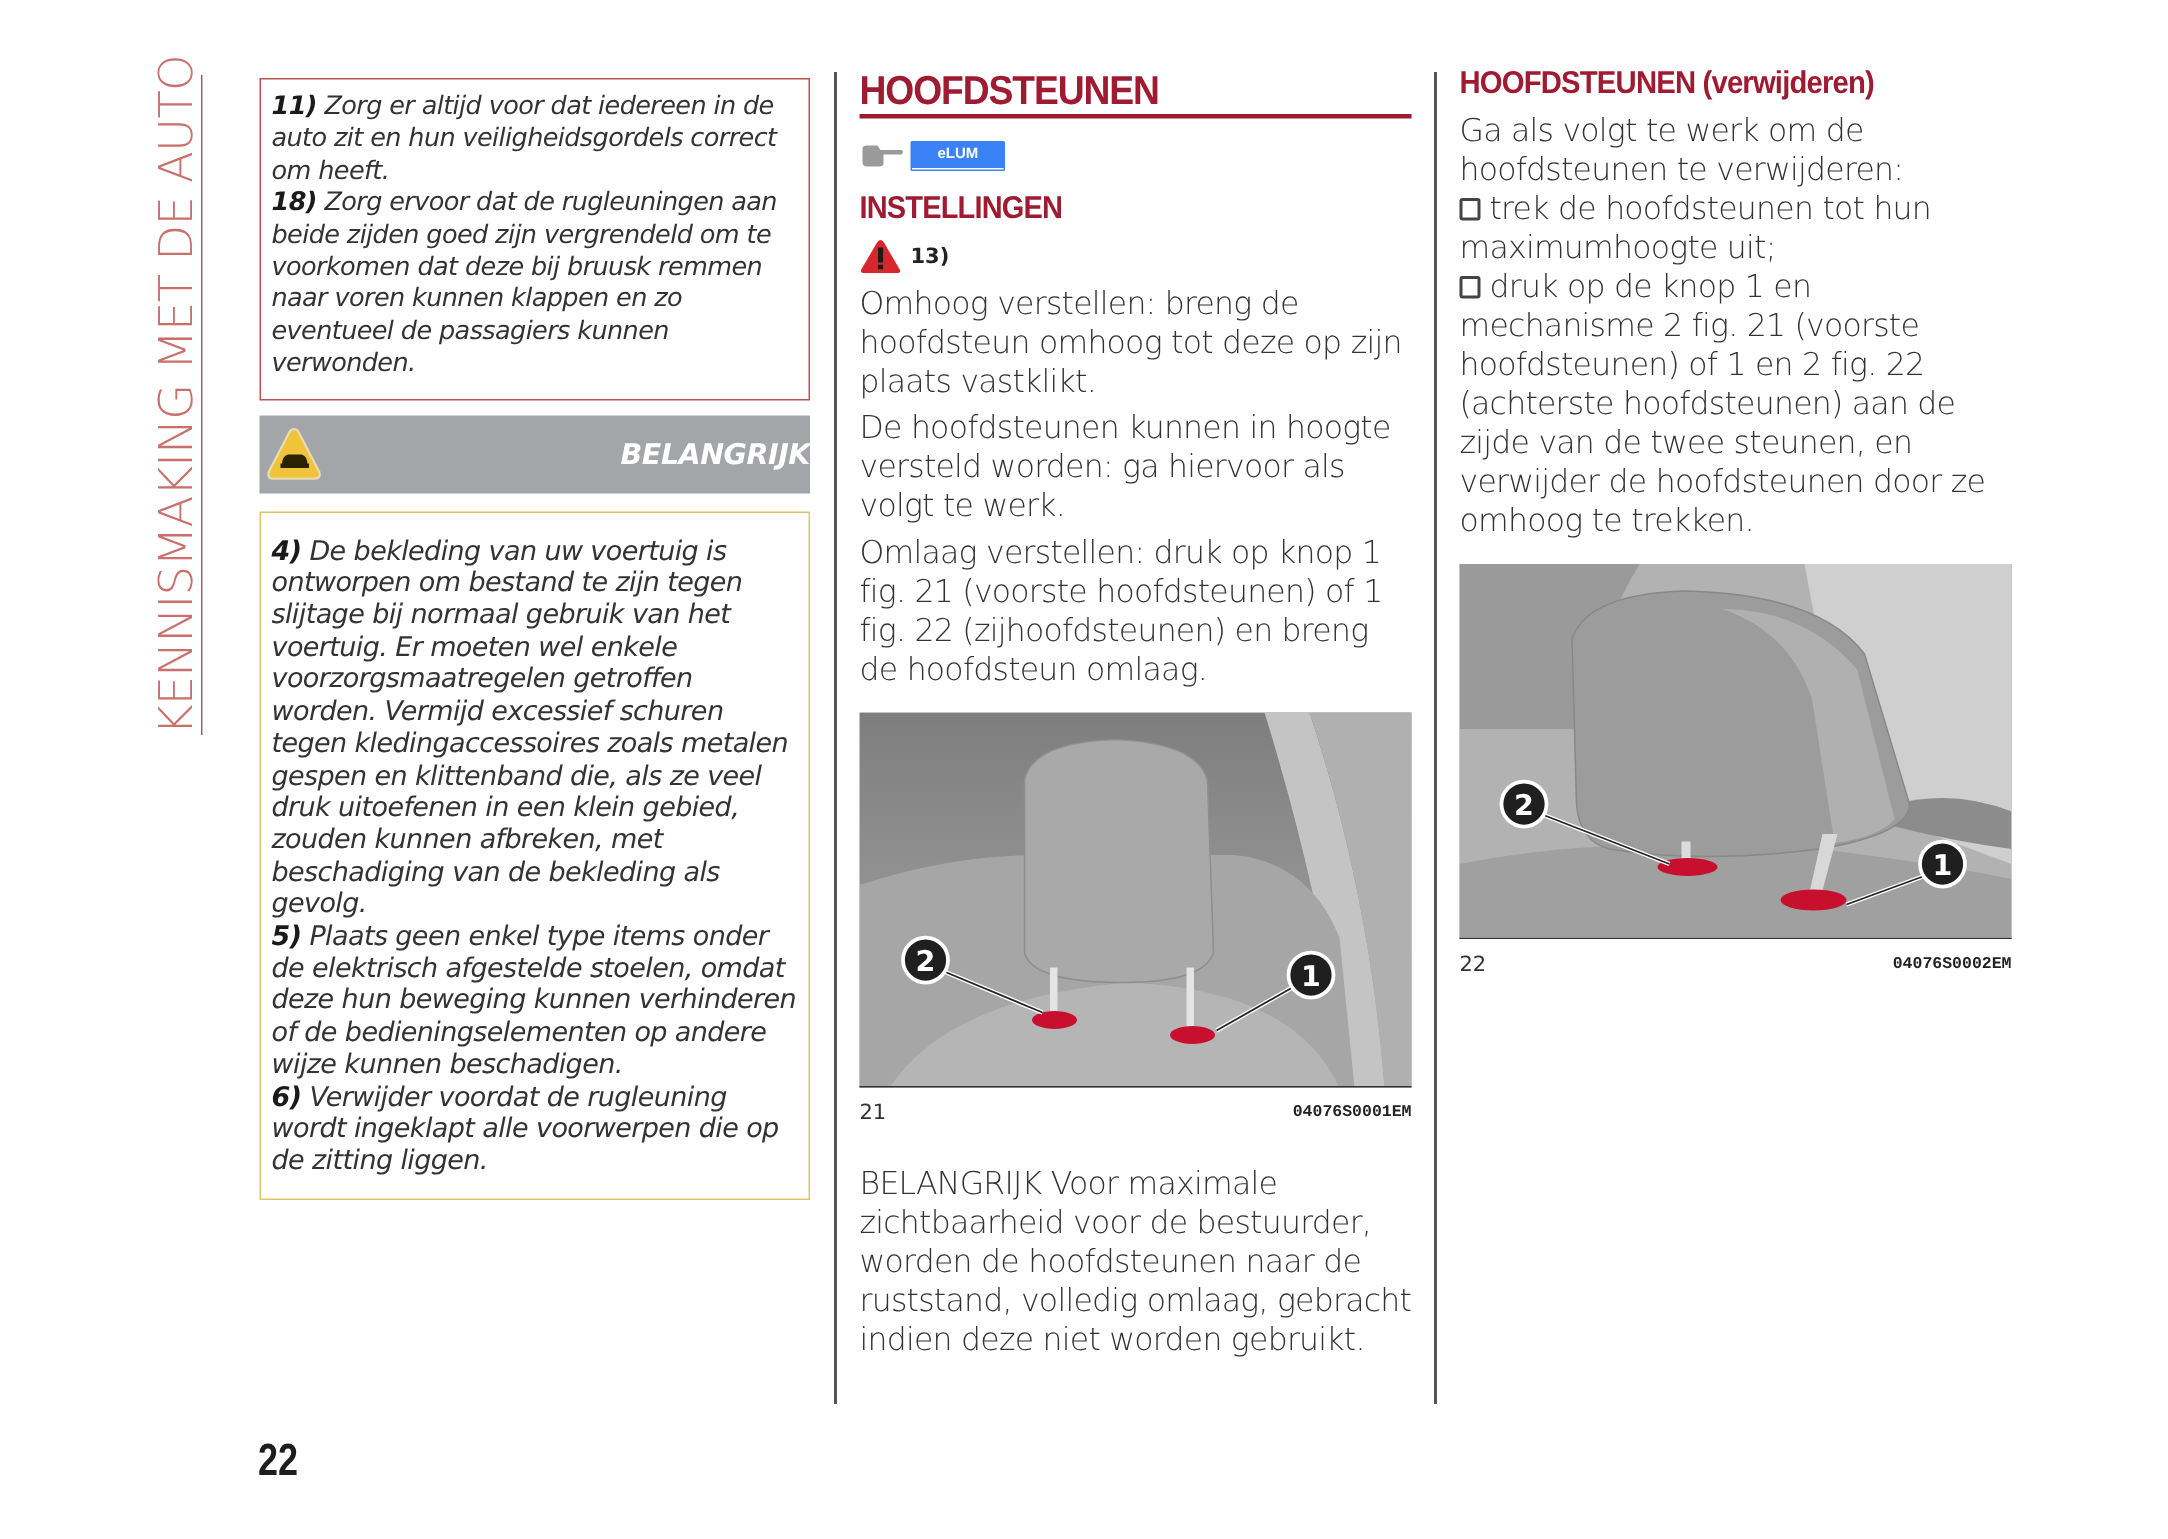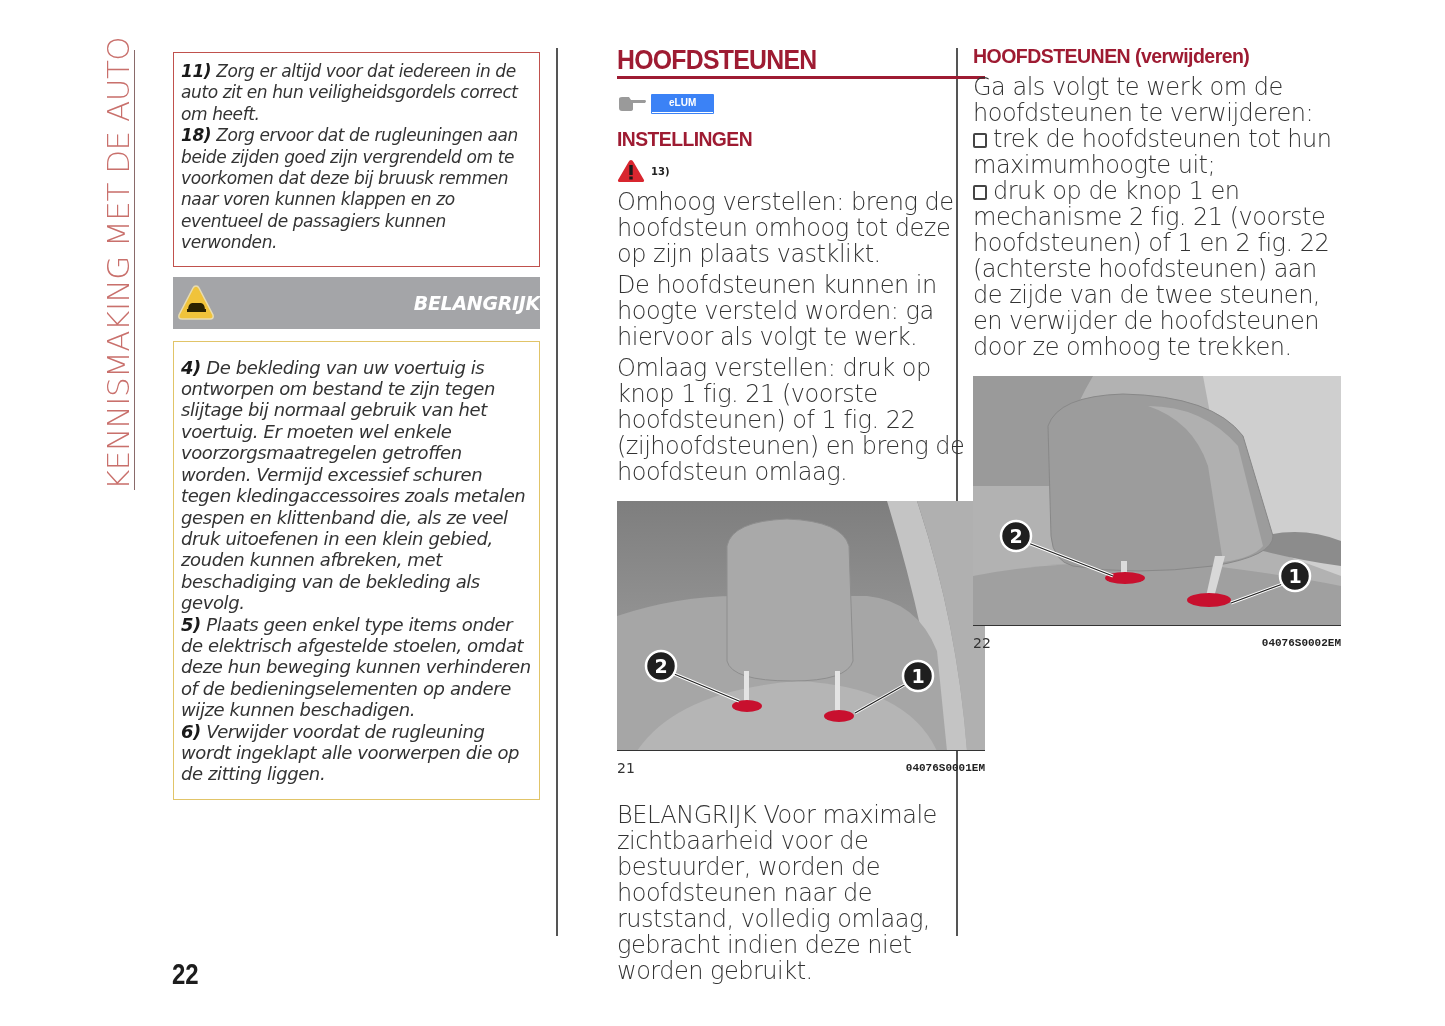--- a/index.html
+++ b/index.html
@@ -36,39 +36,39 @@
   }
   .important-bar .icon { position: absolute; left: 3px; top: 6px; width: 40px; height: 40px; }
   .note-box {
     margin-top: 12px; border: 1.5px solid #e1c468; padding: 15px 6px 14px 7px;
     font-size: 18px; line-height: 21.4px; font-style: italic; color: #333; letter-spacing: -0.4px;
   }
 
   .divider { position: absolute; top: 48px; width: 1.5px; height: 888px; background: #555; }
 
   
-  .col2 { position: absolute; left: 573px; top: 44px; width: 368px; margin-left: 44px; }
+  .col2 { position: absolute; left: 573px; top: 44px; width: 368px; }
   .h1 {
     font-family: "Liberation Sans", sans-serif; font-weight: bold; font-size: 27px;
     color: #9e1b32; letter-spacing: -0.8px; line-height: 32px; transform: scaleX(0.92); transform-origin: left;
   }
   .h1-rule { height: 3px; background: #9e1b32; margin-top: 0px; }
   .icons-row { display: flex; align-items: center; margin-top: 12px; height: 26px; gap: 4px; }
   .elum {
     background: #3b82f6; color: #fff; font-family: "Liberation Sans", sans-serif; font-weight: bold;
     font-size: 10px; padding: 3px 18px 5px; border-radius: 1px; line-height: 12px; position: relative;
   }
   .elum::after { content: ""; position: absolute; left: 1px; right: 1px; bottom: 1px; height: 1px; background: #fff; }
   .h2 {
     margin-top: 10px; font-family: "Liberation Sans", sans-serif; font-weight: bold; font-size: 21px;
     color: #9e1b32; letter-spacing: -0.6px; transform: scaleX(0.92); transform-origin: left;
   }
   .ref-row { display: flex; align-items: center; margin-top: 8px; gap: 6px; }
-  .ref-row .ref { font-size: 10px; font-weight: bold; color: #222; }
-  .body-text { font-size: 24px; line-height: 26px; color: #333; letter-spacing: -0.5px; font-weight: 300; }
+  .ref-row .ref { font-size: 14px; font-weight: bold; color: #222; }
+  .body-text { font-size: 21px; line-height: 26px; color: #333; letter-spacing: -0.5px; font-weight: 300; }
   .body-text p + p { margin-top: 5px; }
   .figure { position: relative; width: 368px; height: 250px; background: #9c9c9c; overflow: hidden; border-bottom: 1.5px solid #333; }
   .fig-caption { display: flex; justify-content: space-between; align-items: center; margin-top: 9px; }
   .fig-num { font-size: 14px; color: #333; }
   .fig-code { font-size: 11px; font-weight: bold; color: #222; font-family: Liberation Mono, monospace; }
 
   
   .col3 { position: absolute; left: 973px; top: 44px; width: 368px; }
   .h1b {
     font-family: "Liberation Sans", sans-serif; font-weight: bold; font-size: 21px;

